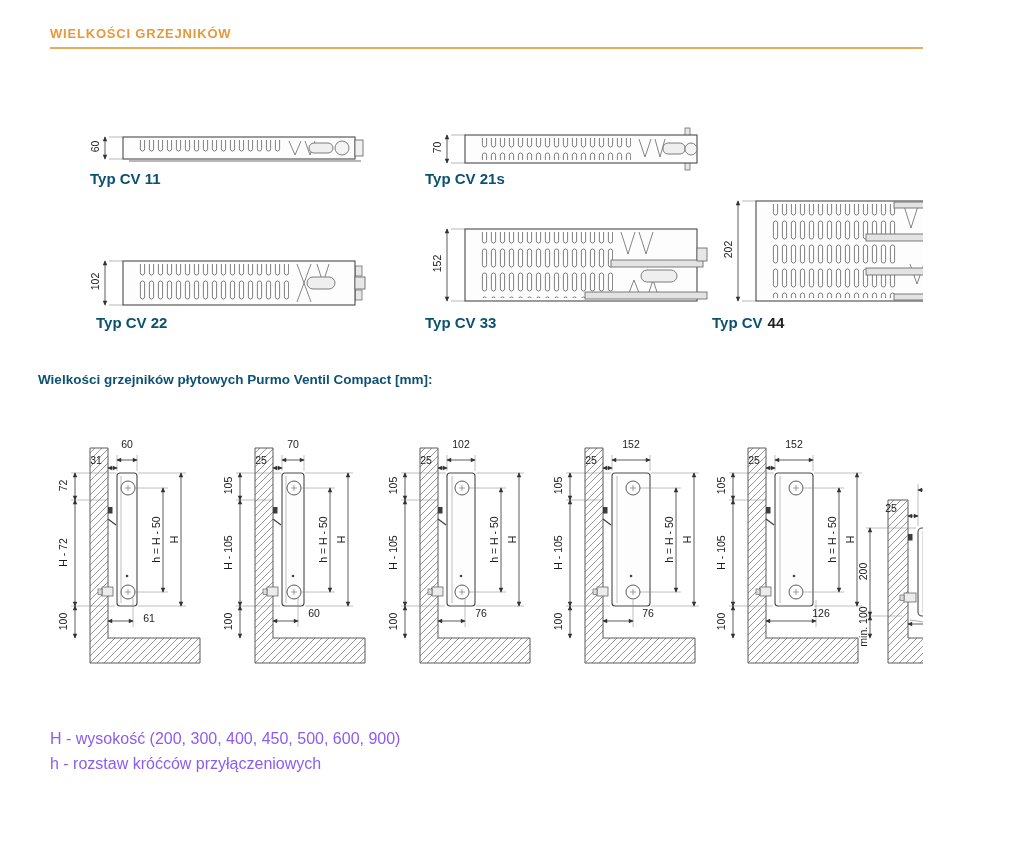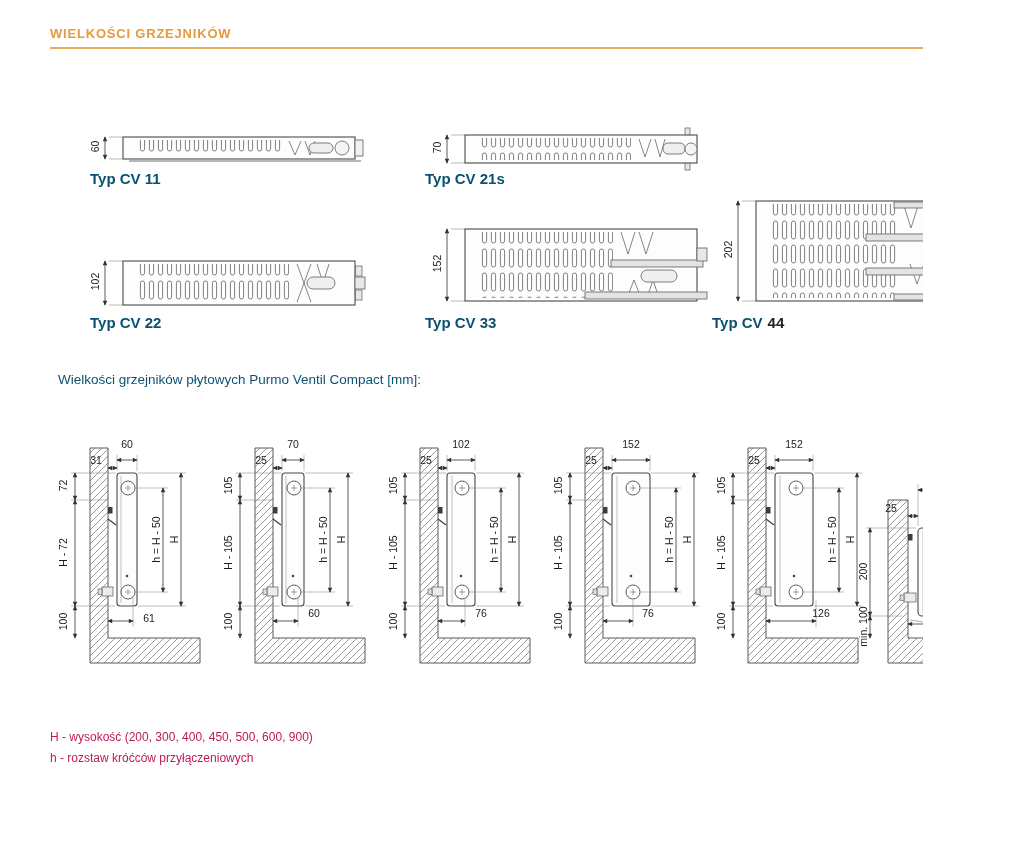--- a/index.html
+++ b/index.html
@@ -1,33 +1,33 @@
 <!DOCTYPE html>
 <html><head>
 <meta charset="utf-8">
 <style>
   html,body{margin:0;padding:0;background:#ffffff;}
   #page{position:relative;width:923px;height:850px;background:#ffffff;overflow:hidden;
         font-family:"Liberation Sans",sans-serif;}
   .title{position:absolute;left:50px;top:26px;font-size:13px;font-weight:bold;
          letter-spacing:0.8px;color:#E8993C;}
   .rule{position:absolute;left:50px;top:47px;width:925px;height:2px;background:#E7AD5F;}
-  .subtitle{position:absolute;left:58px;top:372px;font-size:13.5px;font-weight:normal;color:#0D5273;}
+  .subtitle{position:absolute;left:38px;top:372px;font-size:13.5px;font-weight:bold;color:#0D5273;}
   .typelabel{position:absolute;font-size:15px;font-weight:bold;color:#0A5170;}
   .typelabel .suffix{color:#222;margin-left:5px;}
   .tv{position:absolute;}
   .tv svg{position:absolute;left:28px;top:0;}
   .dl{position:absolute;font-size:10.5px;color:#1b1b1b;text-align:center;white-space:nowrap;}
   .vl{position:absolute;font-size:10.5px;color:#1b1b1b;text-align:center;white-space:nowrap;
       transform:rotate(-90deg);}
   .vl,.dl{line-height:13px;}
   .xs{position:absolute;width:190px;height:248px;}
   .xs svg{position:absolute;left:0;top:0;}
   .fnotes{position:absolute;left:50px;top:730px;}
-  .fnote{font-size:12px;color:#be185d;margin-bottom:7px;white-space:nowrap;}
+  .fnote{font-size:16px;color:#8b5cf6;margin-bottom:7px;white-space:nowrap;}
 </style>
 </head>
 <body>
 
 <div id="page">
 
   <svg width="0" height="0" style="position:absolute">
     <defs>
       <pattern id="hatch" width="7" height="7" patternUnits="userSpaceOnUse">
         <path d="M-1,8 L8,-1" stroke="#9a9a9a" stroke-width="1" fill="none"></path>
@@ -86,21 +86,21 @@
       <line x1="12" y1="7" x2="12" y2="51" stroke="#333" stroke-width="0.8" marker-start="url(#arr)" marker-end="url(#arr)"></line>
       <rect x="262" y="12" width="7" height="10" fill="#e7e7e7" stroke="#6e6e6e" stroke-width="0.8"></rect>
       <rect x="262" y="36" width="7" height="10" fill="#e7e7e7" stroke="#6e6e6e" stroke-width="0.8"></rect>
       <rect x="30" y="7" width="232" height="44" fill="#fdfdfd" stroke="#4a4a4a" stroke-width="1.1"></rect>
       <rect x="46" y="10" width="150" height="38" fill="url(#slots)" stroke="none"></rect>
       <path d="M204,10 l7,19 l7,-19 M204,48 l7,-19 l7,19 M224,10 l6,19 l6,-19" fill="none" stroke="#777" stroke-width="0.9"></path>
       <rect x="214" y="23" width="28" height="12" rx="6" fill="#efefef" stroke="#6e6e6e" stroke-width="0.9"></rect>
       <rect x="262" y="23" width="10" height="12" fill="#e7e7e7" stroke="#6e6e6e" stroke-width="0.9"></rect>
     </svg>
   </div>
-  <div class="typelabel" style="left:90px;top:314px">Typ CV 22</div>
+  <div class="typelabel" style="left:96px;top:314px">Typ CV 22</div>
 
   <div class="tv" style="left:407px;top:222px;width:310px;height:92px">
     <span class="vl" style="left:8px;top:35px;width:44px">152</span>
     <svg width="278" height="90" viewBox="0 0 278 90">
       <line x1="16" y1="7" x2="30" y2="7" stroke="#888" stroke-width="0.6"></line>
       <line x1="16" y1="79" x2="30" y2="79" stroke="#888" stroke-width="0.6"></line>
       <line x1="12" y1="7" x2="12" y2="79" stroke="#333" stroke-width="0.8" marker-start="url(#arr)" marker-end="url(#arr)"></line>
       <rect x="30" y="7" width="232" height="72" fill="#fdfdfd" stroke="#4a4a4a" stroke-width="1.1"></rect>
       <rect x="46" y="10" width="132" height="66" fill="url(#slots)" stroke="none"></rect>
       <path d="M186,10 l7,22 l7,-22 M204,10 l7,22 l7,-22 M192,76 l7,-18 l7,18 M212,76 l6,-18 l6,18" fill="none" stroke="#777" stroke-width="0.9"></path>

